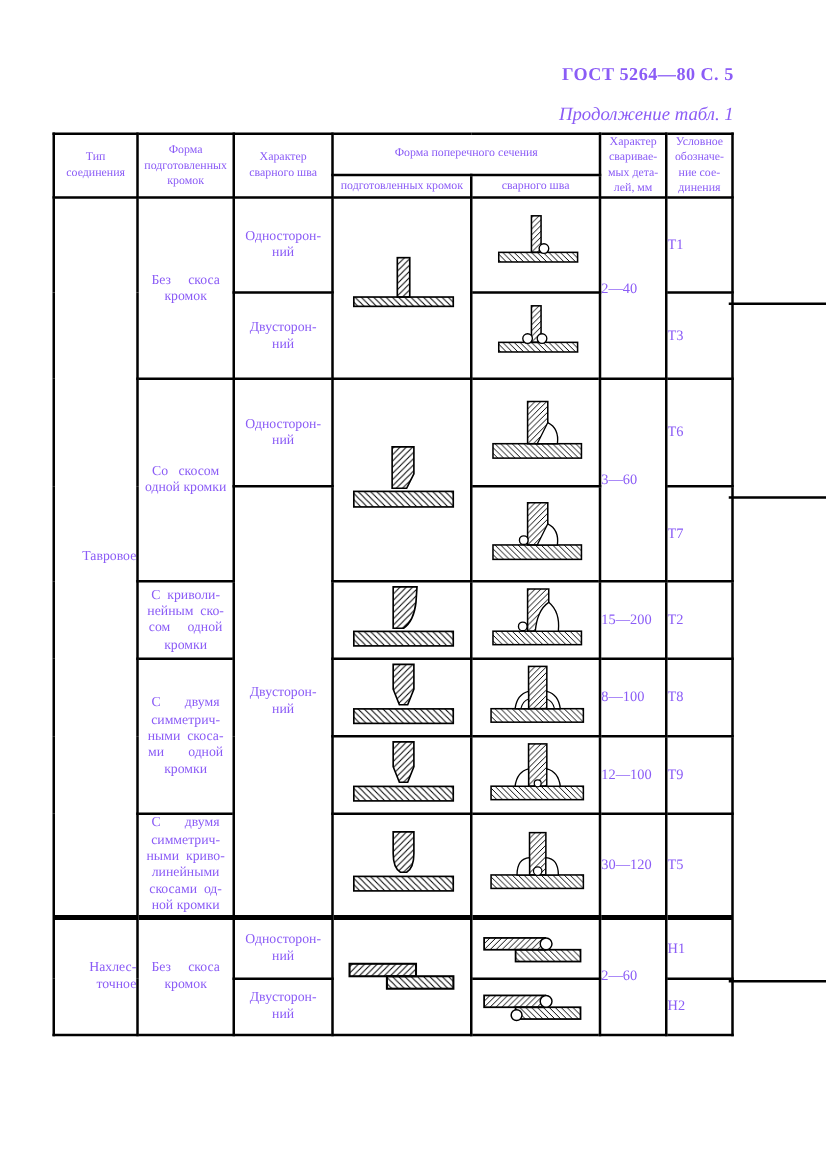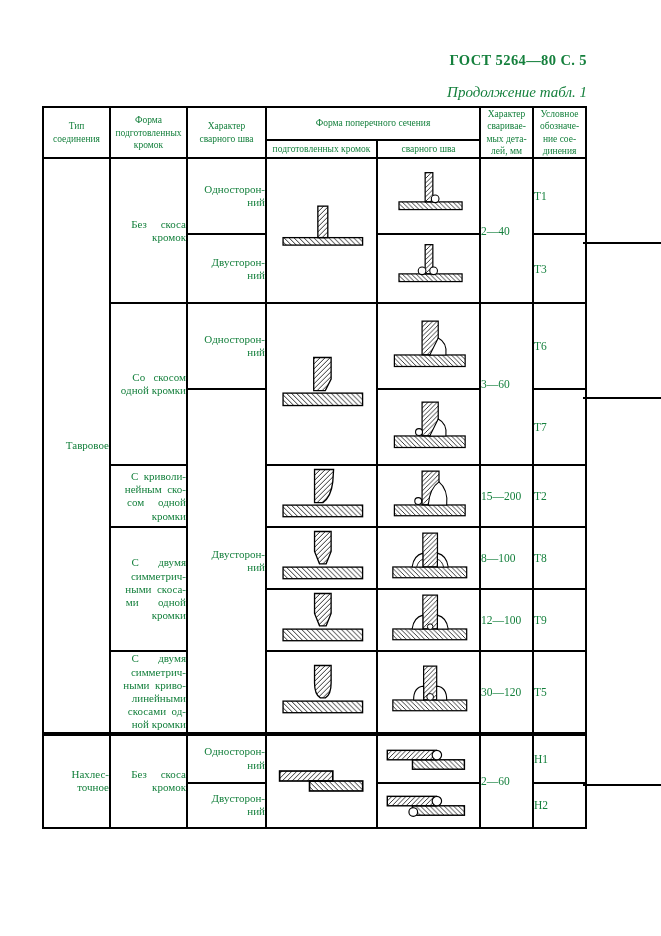--- a/index.html
+++ b/index.html
@@ -1,29 +1,29 @@
 <!DOCTYPE html>
 <html><head>
 <meta charset="utf-8">
 <style>
   html,body{margin:0;padding:0;background:#888;}
-  .page{position:relative;width:661px;height:936px;background:#fff;color:#15803d;
+  .page{position:relative;width:661px;height:936px;background:#fff;color:#8b5cf6;
         font-family:"Liberation Serif","DejaVu Serif",serif;overflow:hidden;}
   .doc-ref{position:absolute;top:52px;right:74px;font-size:14.5px;font-weight:bold;
            letter-spacing:.4px;white-space:nowrap;}
   .continuation{position:absolute;top:84px;right:74px;font-size:15px;font-style:italic;white-space:nowrap;}
 
   table.gost{position:absolute;left:42px;top:106px;width:543px;border-collapse:collapse;
              table-layout:fixed;}
   table.gost td{border:2px solid #000;vertical-align:middle;padding:0;overflow:hidden;}
   td.noR{border-right:none;}
   td.hd{font-size:9.5px;text-align:center;line-height:1.3;white-space:pre-wrap;}
   td.hdB{border-bottom:4px solid #000;}
   tr.rTop > td{border-top:4px solid #000;}
-  td.lbl{font-size:11px;line-height:1.2;white-space:pre-wrap;text-align:right;
+  td.lbl{font-size:11px;line-height:1.2;white-space:pre-wrap;text-align:center;
          padding:2px 2px 2px 5px;}
   td.ctr{text-align:right;padding:2px;}
   td.num{font-size:11.5px;text-align:left;white-space:nowrap;}
   td.dgc{text-align:center;vertical-align:middle;}
   svg.dg4{width:108px;height:58px;display:inline-block;vertical-align:middle;}
   svg.dg5{width:100px;height:55px;display:inline-block;vertical-align:middle;}
   svg.dgLap{width:96px;height:40px;display:inline-block;vertical-align:middle;}
   .art{position:absolute;left:583px;width:78px;height:2px;background:#000;}
   .defs-holder{position:absolute;width:0;height:0;overflow:hidden;}
 </style>

